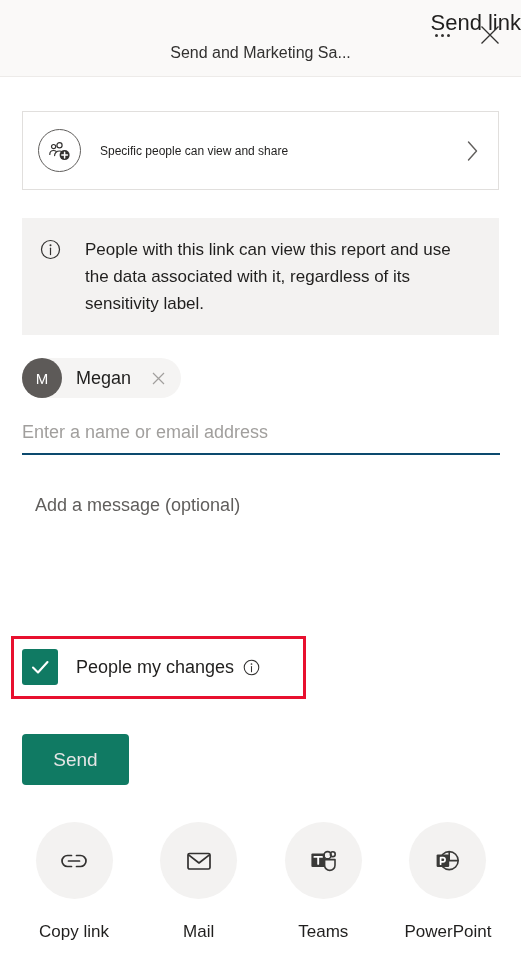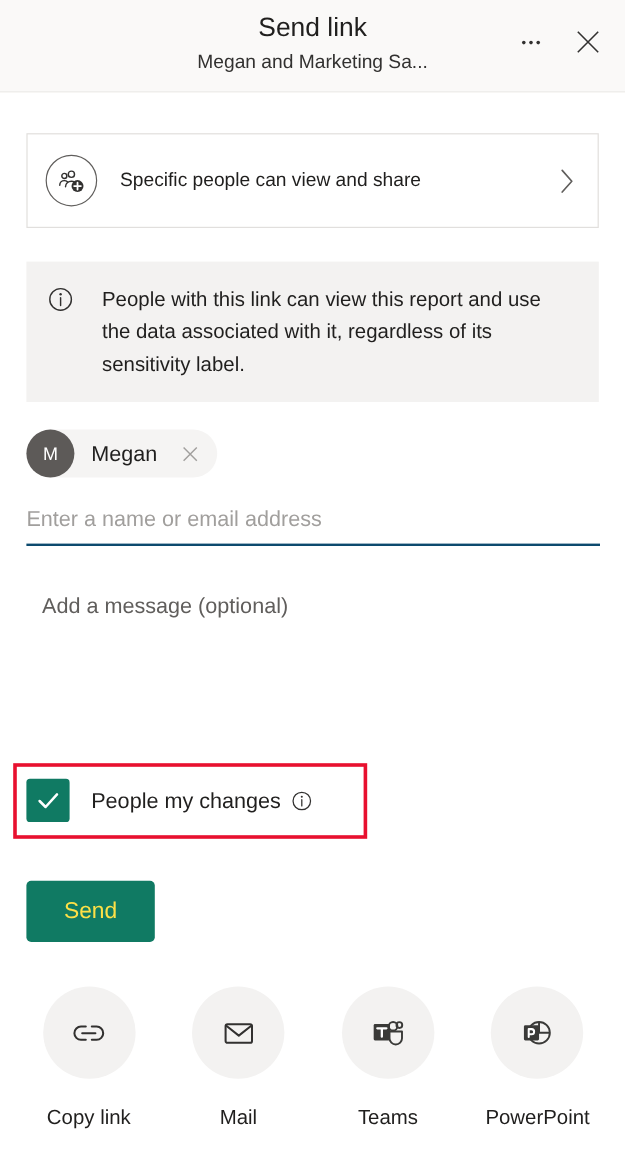--- a/index.html
+++ b/index.html
@@ -30,20 +30,21 @@
     right: 0;
     top: 9px;
     text-align: center;
     pointer-events: none;
   }
   .header-title {
     font-size: 22px;
     color: #201f1e;
     line-height: 28px;
     font-weight: 400;
+    text-align: right;
   }
   .header-subtitle {
     font-size: 16px;
     color: #323130;
     line-height: 22px;
     margin-top: 5px;
   }
   .header-actions {
     position: absolute;
     right: 14px;
@@ -96,21 +97,21 @@
     width: 41px;
     height: 41px;
     border-radius: 50%;
     border: 1px solid #605e5c;
     display: flex;
     align-items: center;
     justify-content: center;
     flex: none;
   }
   .perm-label {
-    font-size: 16px;
+    font-size: 12px;
     color: #201f1e;
     margin-left: 19px;
     flex: 1;
     line-height: 24px;
   }
   .chev {
     color: #605e5c;
     flex: none;
     display: flex;
     align-items: center;
@@ -271,21 +272,21 @@
   }
 
   
   .send-btn {
     position: absolute;
     left: 22px;
     top: 734px;
     width: 107px;
     height: 51px;
     background: #107a63;
-    color: #fde047;
+    color: #e5e5e5;
     border: none;
     border-radius: 4px;
     font-family: "Liberation Sans", sans-serif;
     font-size: 19px;
     cursor: pointer;
     padding: 0;
   }
 
   
   .share-targets {
@@ -319,21 +320,21 @@
     line-height: 22px;
     white-space: nowrap;
   }
 </style>
 </head>
 <body>
 
 <div class="header">
   <div class="header-titles">
     <div class="header-title">Send link</div>
-    <div class="header-subtitle">Megan and Marketing Sa...</div>
+    <div class="header-subtitle">Send and Marketing Sa...</div>
   </div>
   <div class="header-actions">
     <button class="icon-btn">
       <span class="ellipsis-dots">
           <i></i>
           <i></i>
           <i></i>
         </span>
     </button>
     <button class="icon-btn">

